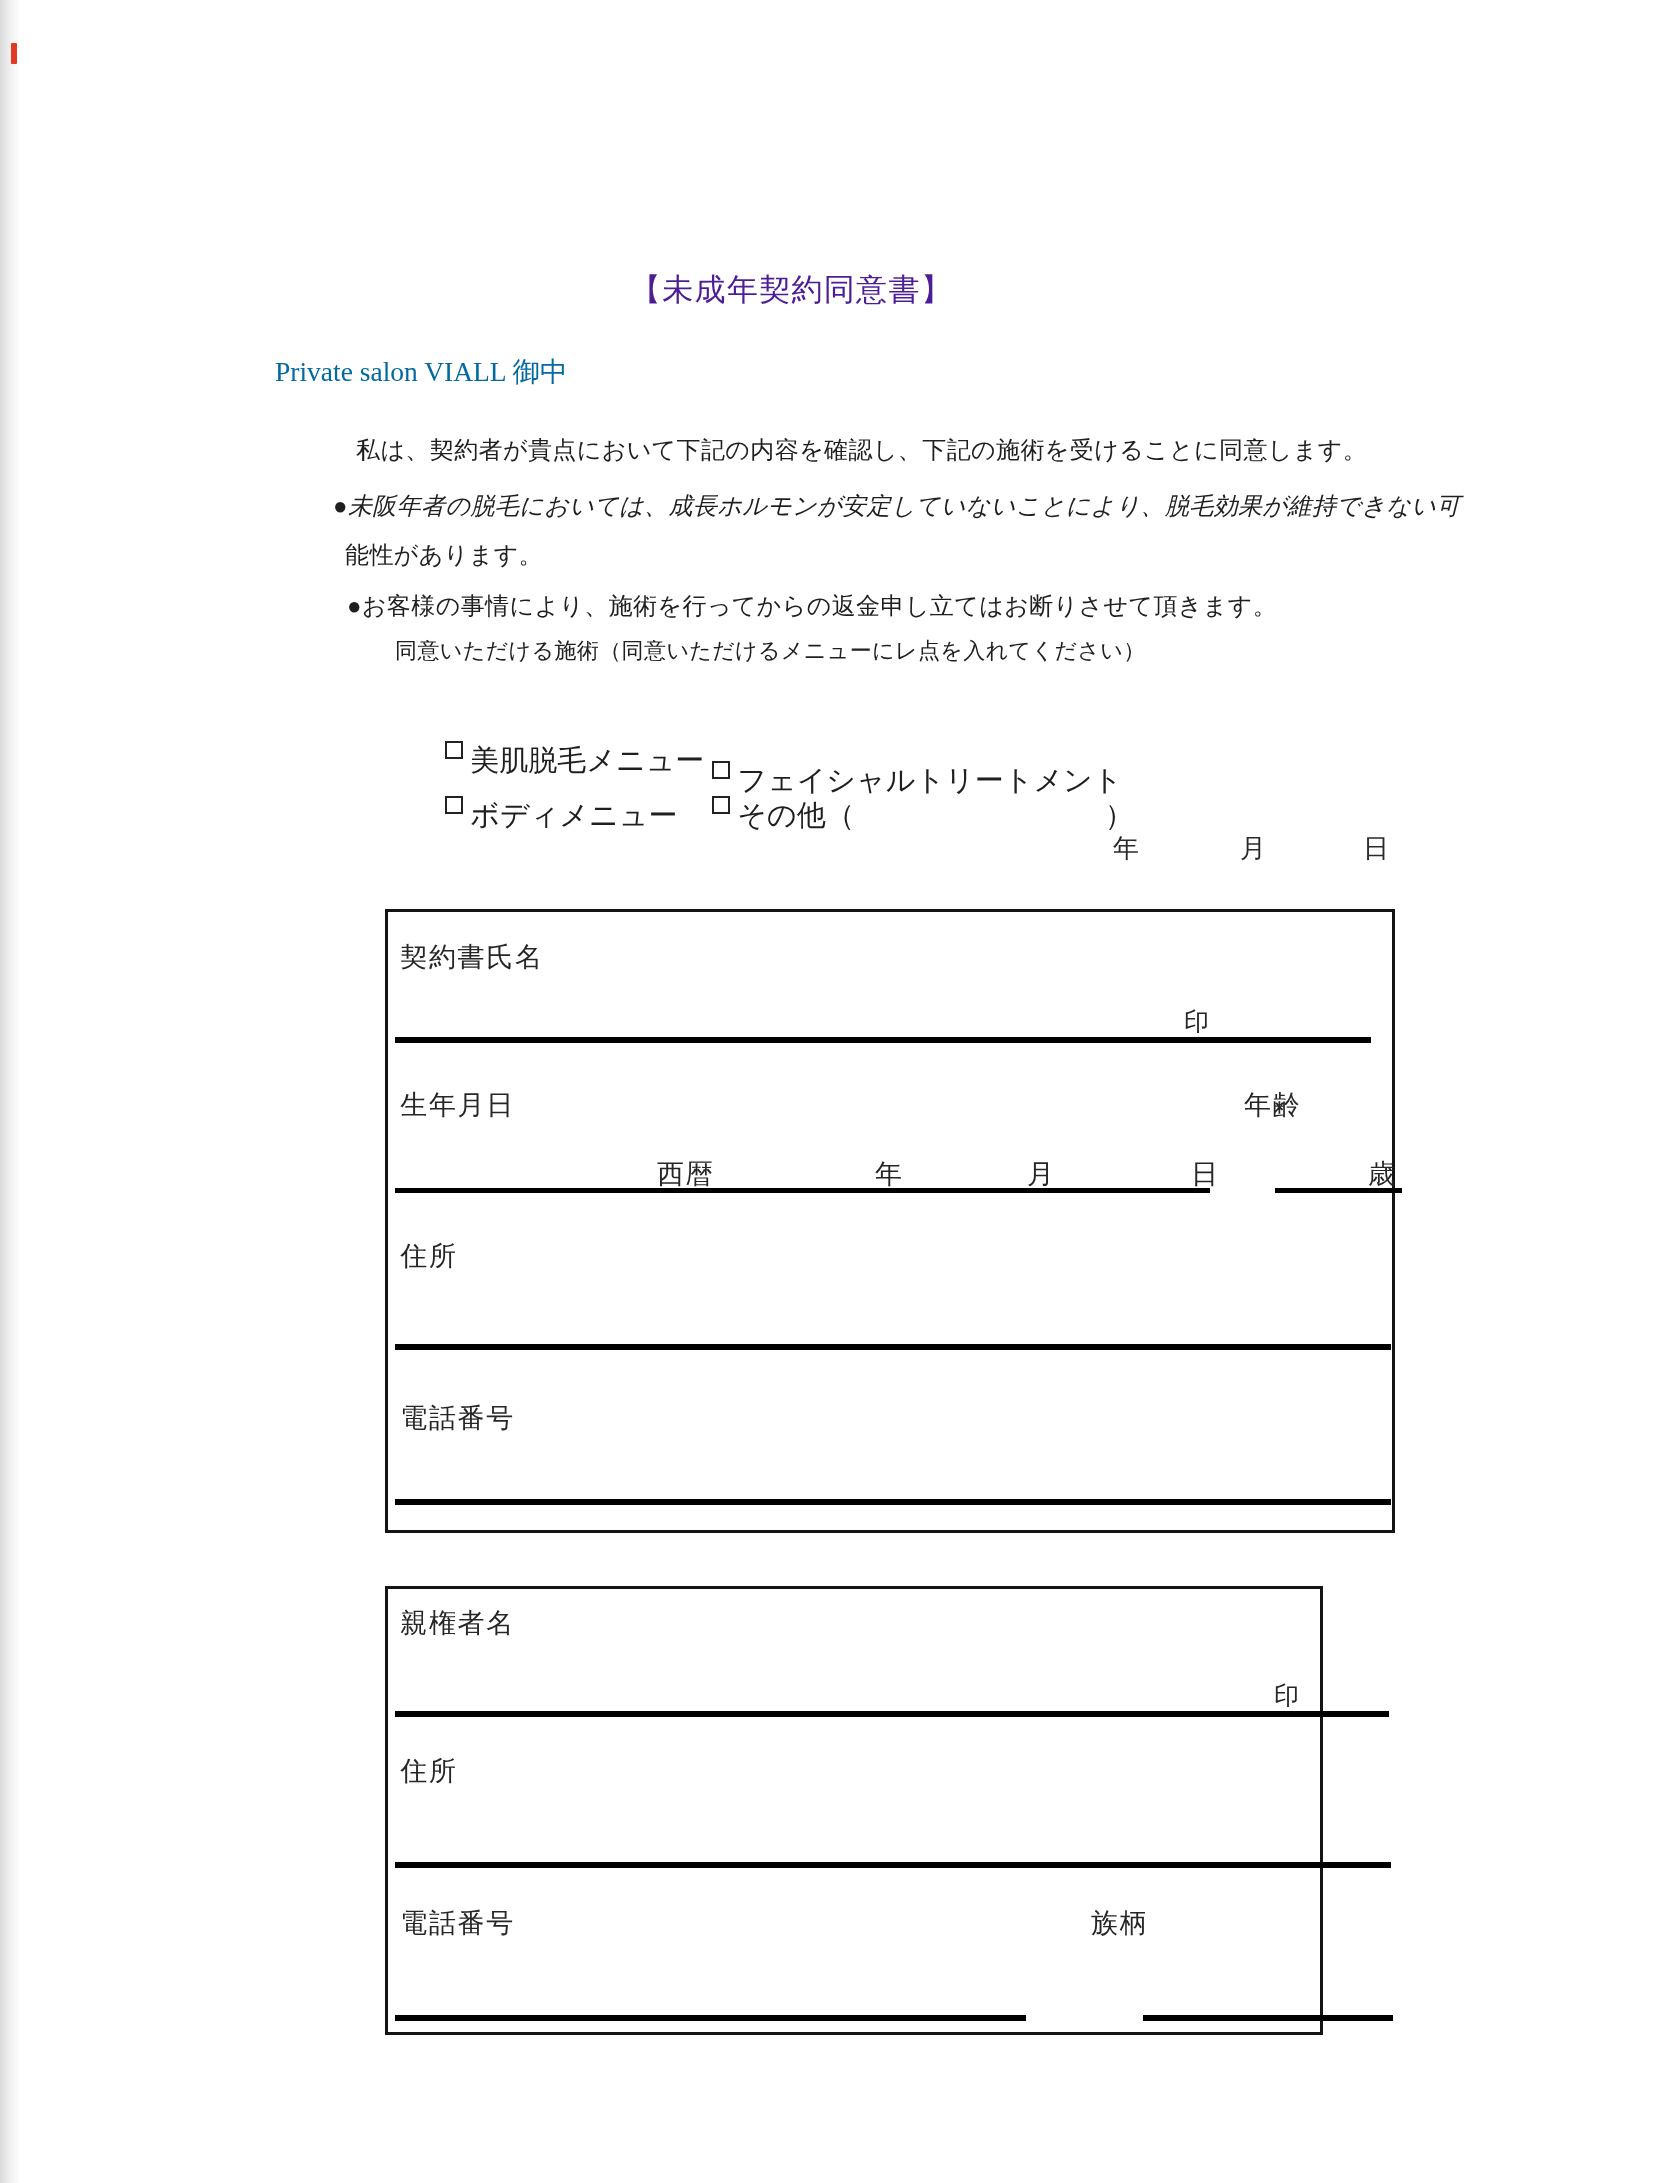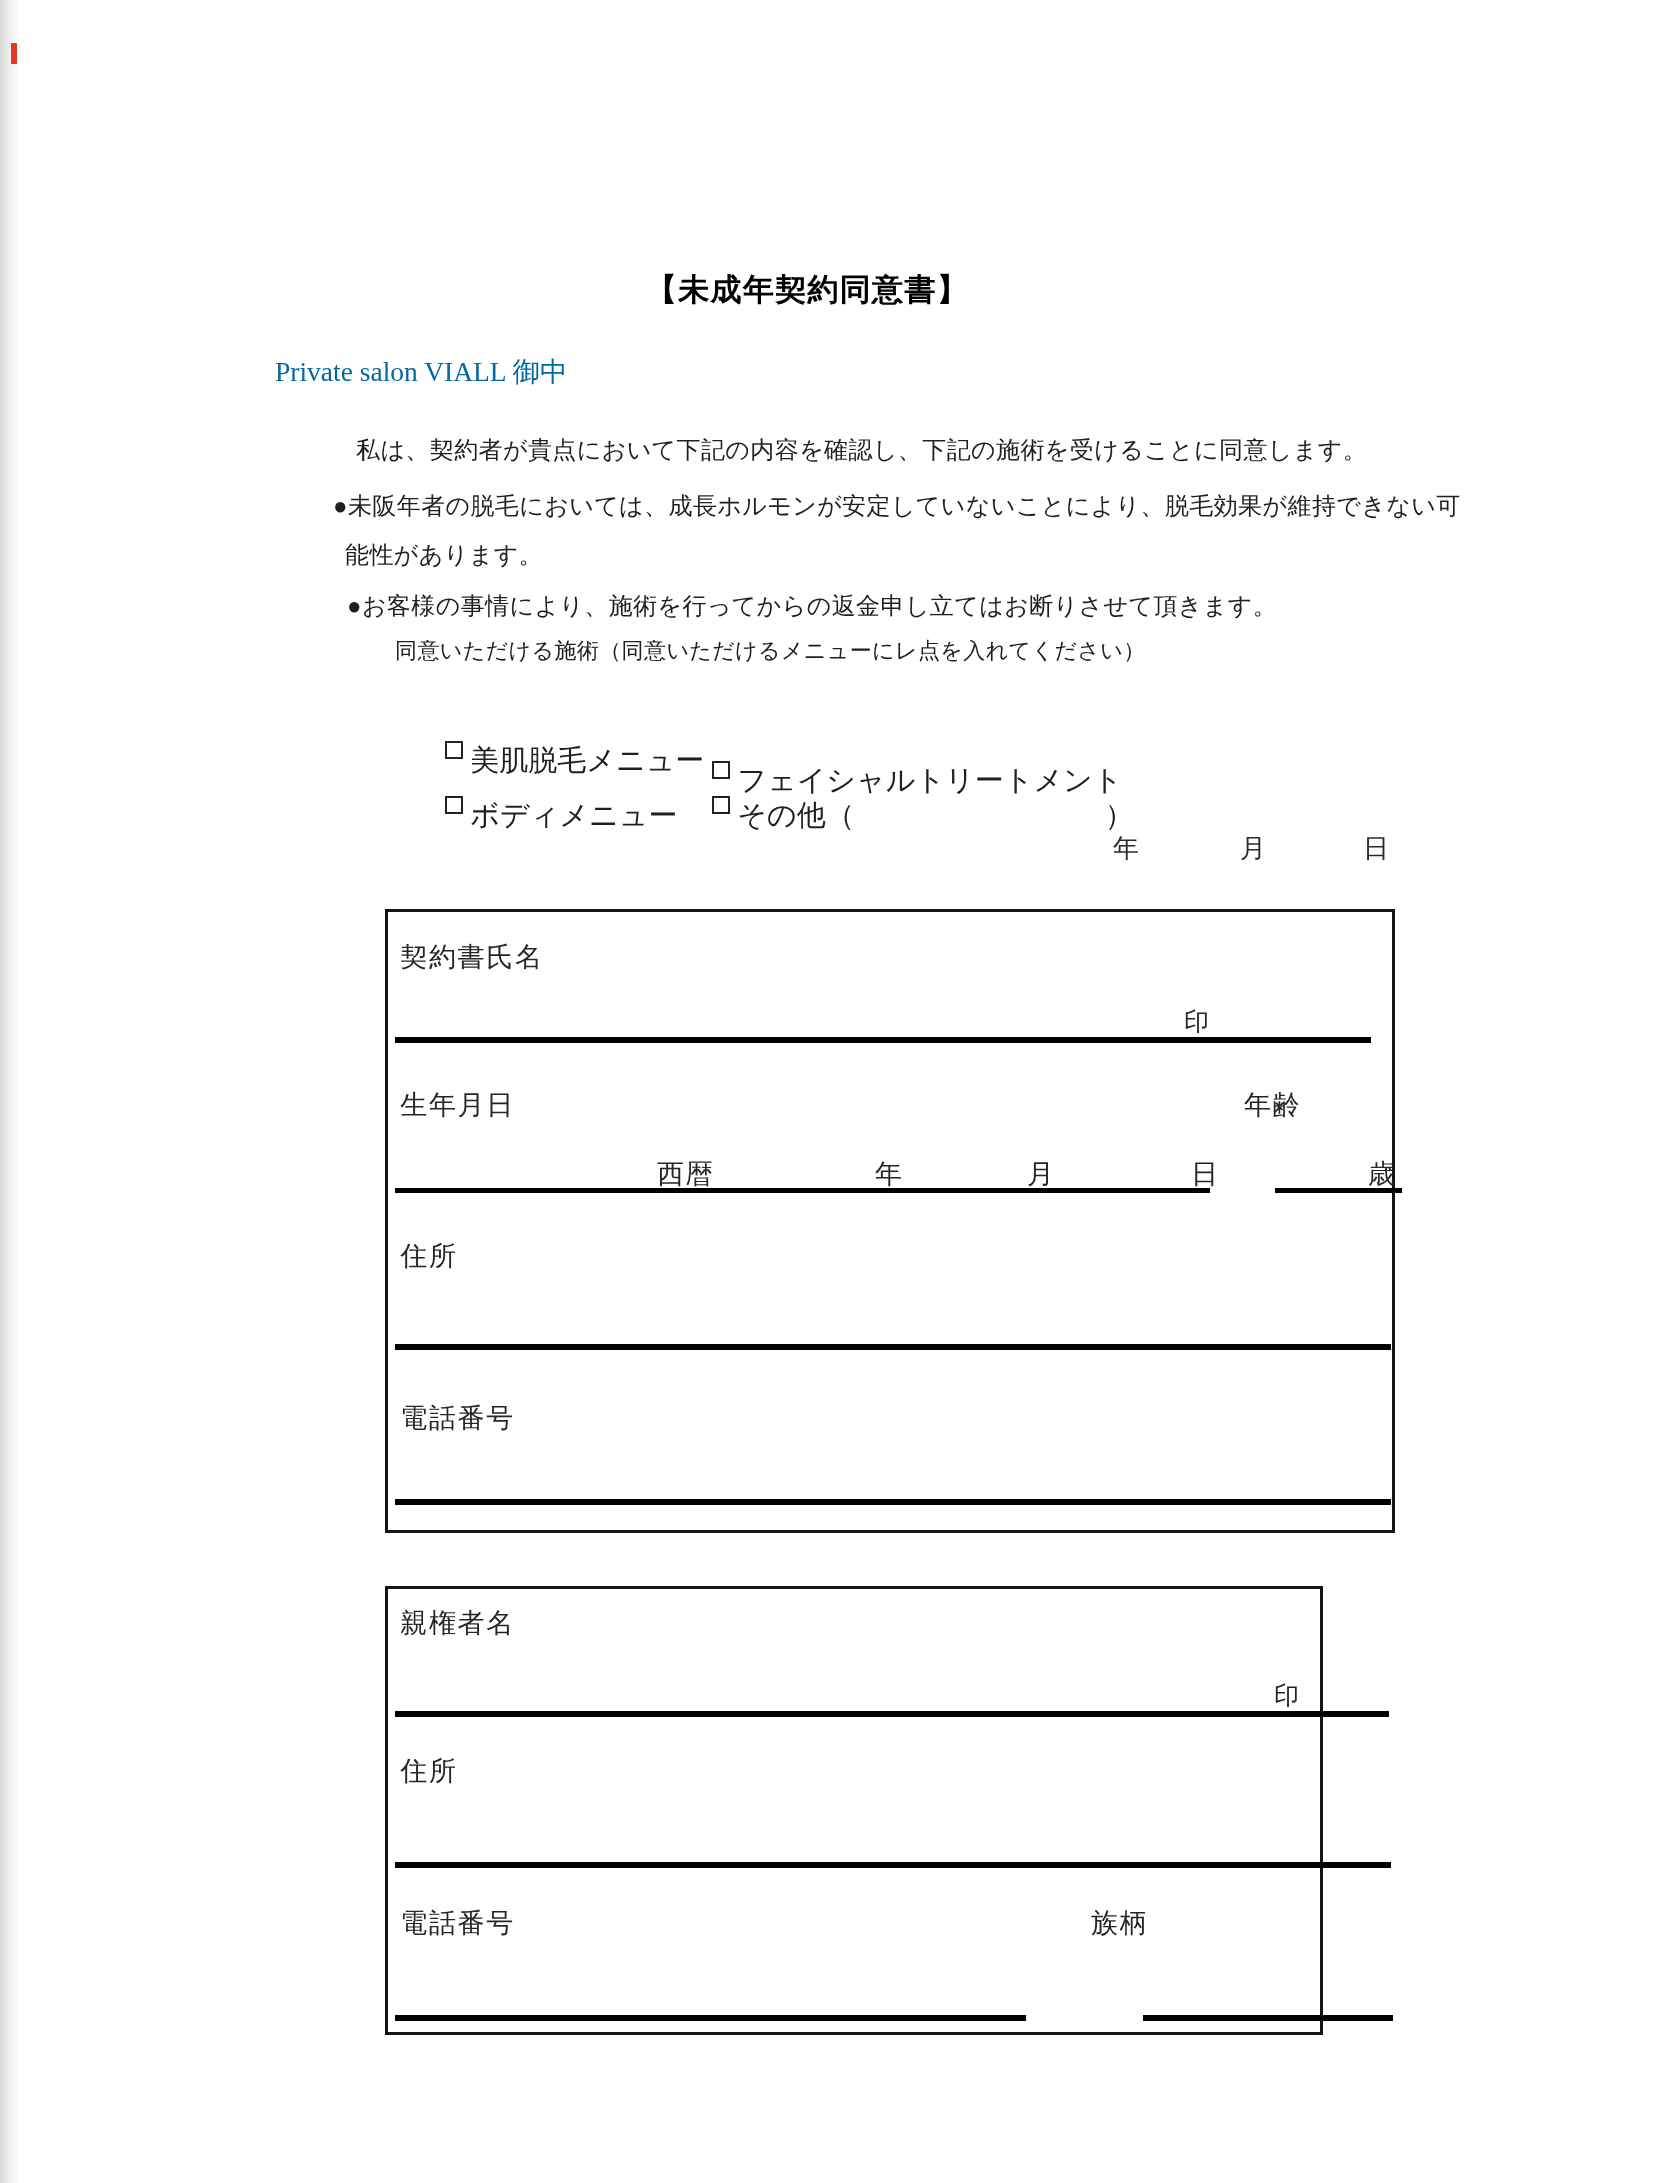--- a/index.html
+++ b/index.html
@@ -20,32 +20,32 @@
     left:0;top:0;width:20px;height:2337px;
     background:linear-gradient(to right,#d9d9d9 0%,#ececec 40%,#ffffff 100%);
   }
   #red-mark{
     left:11.4px;top:43px;width:5.2px;height:21px;
     background:#e23a22;border-radius:0.9px;
   }
 
   
   #title{
-    left:646px;top:269px;
-    font-size:31px;font-weight:700;letter-spacing:1.3px;color:#000000;
+    left:630px;top:269px;
+    font-size:31px;font-weight:400;letter-spacing:1.3px;color:#4c1d95;
   }
   #salutation{
     left:275px;top:354px;
     font-size:27.5px;color:#0369a1;
   }
 
   
   #intro{left:356px;top:434px;font-size:24px;letter-spacing:0.4px;}
   .bullet-line{font-size:24px;letter-spacing:0.4px;white-space:nowrap;}
-  #bullet1-l1{left:333px;top:490px;}
+  #bullet1-l1{left:333px;top:490px;font-style:italic;}
   #bullet1-l2{left:345px;top:539px;}
   #bullet2{left:347px;top:590px;}
   #note{left:395px;top:636px;font-size:22px;letter-spacing:0.4px;}
 
   
   .opt{display:flex;gap:7px;font-size:29px;white-space:nowrap;}
   .cb{
     width:18.3px;height:18.3px;box-sizing:border-box;
     border:2.2px solid #222;background:transparent;flex:0 0 auto;
   }

